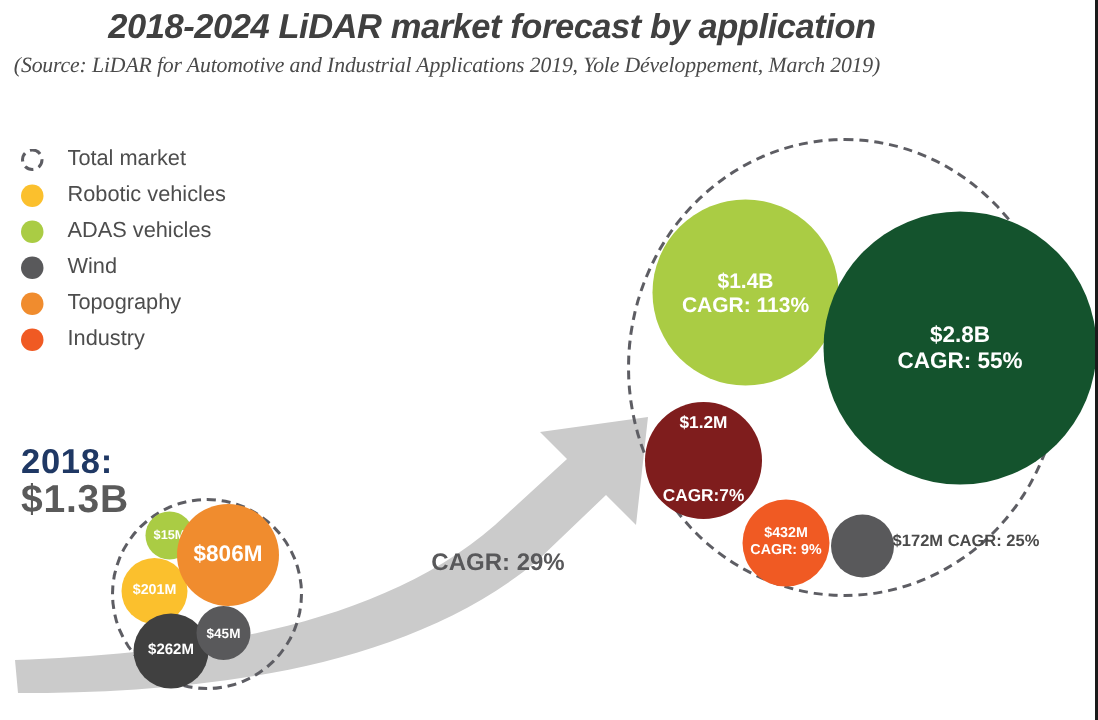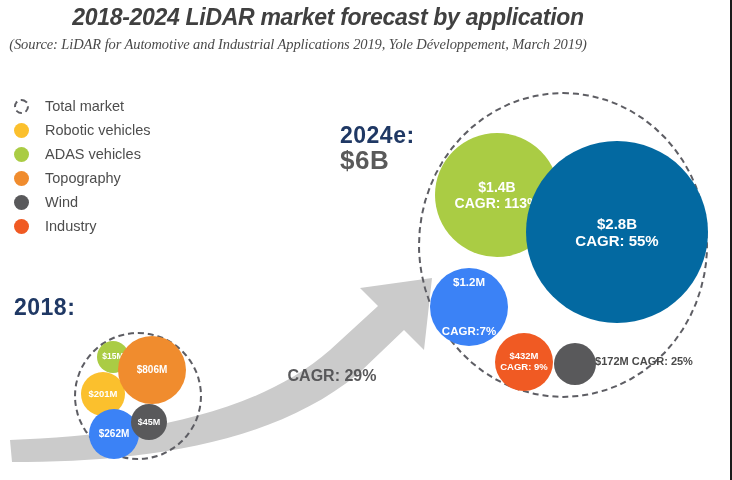--- a/index.html
+++ b/index.html
@@ -165,85 +165,82 @@
     </div>
     <div class="legend-row">
       <span class="legend-swatch" style="background:#FBC02D"></span>
       <span class="legend-label">Robotic vehicles</span>
     </div>
     <div class="legend-row">
       <span class="legend-swatch" style="background:#AACC44"></span>
       <span class="legend-label">ADAS vehicles</span>
     </div>
     <div class="legend-row">
+      <span class="legend-swatch" style="background:#59595B"></span>
+      <span class="legend-label">Wind</span>
+    </div>
+    <div class="legend-row">
       <span class="legend-swatch" style="background:#F08C2E"></span>
       <span class="legend-label">Topography</span>
-    </div>
-    <div class="legend-row">
-      <span class="legend-swatch" style="background:#59595B"></span>
-      <span class="legend-label">Wind</span>
     </div>
     <div class="legend-row">
       <span class="legend-swatch" style="background:#F05A23"></span>
       <span class="legend-label">Industry</span>
     </div>
   </div>
 
   <svg id="arrow-svg" viewBox="0 0 732 480">
     <path d="M 10 440 C 120 436 250 420 330 350 L 378 306 L 360 288 L 432 278 L 424 350 L 404 330 L 358 374 C 268 448 130 462 12 462 Z" fill="#CBCBCB"></path>
   </svg>
   <div id="cagr-overall">
     <span>CAGR:</span>
     <span>29%</span>
   </div>
 
   <div class="year-caption" style="left:14px; top:296px;">
     <span class="yr">2018:</span>
+    <span class="amt">$1.3B</span>
   </div>
 
   <div class="cluster-ring" style="left:74px; top:332px; width:128px; height:128px;"></div>
 
   <div class="bubble" style="left:97px; top:341px; width:32px; height:32px; background:#AACC44; font-size:8.5px;">
     <span>$15M</span>
   </div>
 
   <div class="bubble" style="left:81px; top:372px; width:44px; height:44px; background:#FBC02D; font-size:9.5px;">
     <span>$201M</span>
   </div>
 
-  <div class="bubble" style="left:118px; top:336px; width:68px; height:68px; background:#F08C2E; font-size:10px;">
+  <div class="bubble" style="left:118px; top:336px; width:68px; height:68px; background:#F08C2E; font-size:15px;">
     <span>$806M</span>
   </div>
 
-  <div class="bubble" style="left:89px; top:409px; width:50px; height:50px; background:#3b82f6; font-size:10px;">
+  <div class="bubble" style="left:89px; top:409px; width:50px; height:50px; background:#404040; font-size:10px;">
     <span>$262M</span>
   </div>
 
   <div class="bubble" style="left:131px; top:404px; width:36px; height:36px; background:#59595B; font-size:9px;text-align:right;">
     <span>$45M</span>
   </div>
 
-  <div class="year-caption" style="left:340px; top:124px;">
-    <span class="yr">2024e:</span>
-    <span class="amt">$6B</span>
-  </div>
 
   <div class="cluster-ring" style="left:418px; top:92px; width:290px; height:306px;"></div>
 
   <div class="bubble" style="left:435px; top:133px; width:124px; height:124px; background:#AACC44; font-size:14px;">
     <span>$1.4B</span>
     <span>CAGR: 113%</span>
   </div>
 
-  <div class="bubble" style="left:526px; top:141px; width:182px; height:182px; background:#0369a1; font-size:15px;">
+  <div class="bubble" style="left:549px; top:141px; width:182px; height:182px; background:#14532d; font-size:15px;">
     <span>$2.8B</span>
     <span>CAGR: 55%</span>
   </div>
 
-  <div class="bubble" style="left:430px; top:268px; width:78px; height:78px; background:#3b82f6; font-size:11.5px;gap:36px;">
+  <div class="bubble" style="left:430px; top:268px; width:78px; height:78px; background:#7f1d1d; font-size:11.5px;gap:36px;">
     <span>$1.2M</span>
     <span>CAGR:7%</span>
   </div>
 
   <div class="bubble" style="left:495px; top:333px; width:58px; height:58px; background:#F05A23; font-size:9.5px;">
     <span>$432M</span>
     <span>CAGR: 9%</span>
   </div>
 
   <div class="bubble" style="left:554px; top:343px; width:42px; height:42px; background:#59595B; font-size:9px;"></div>

